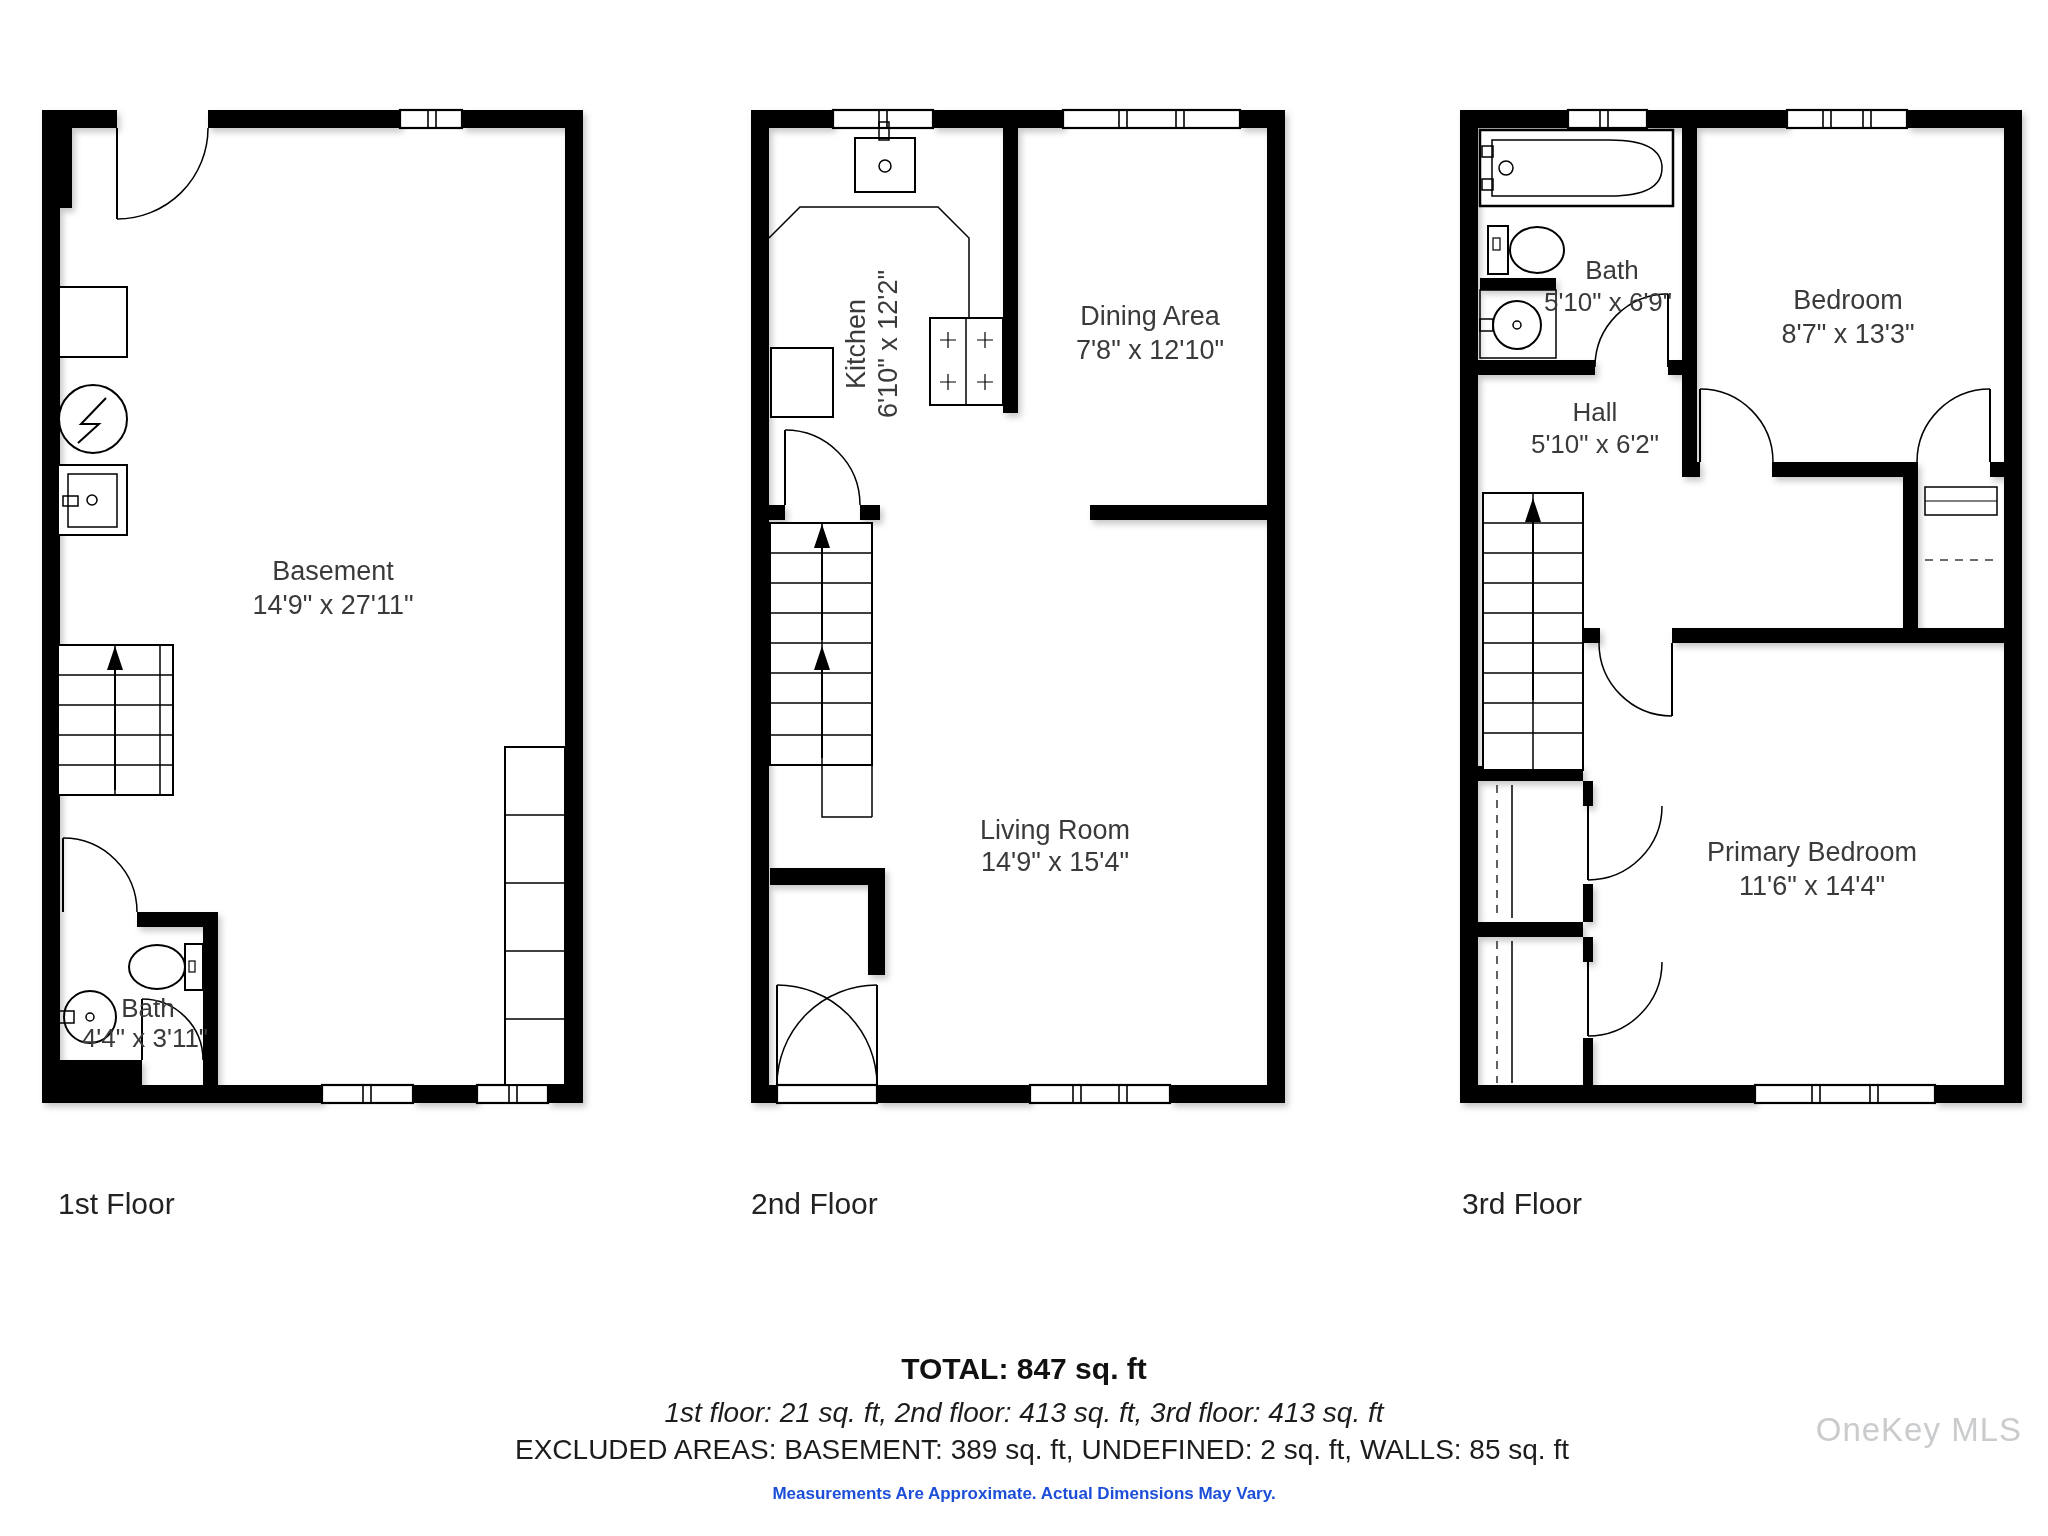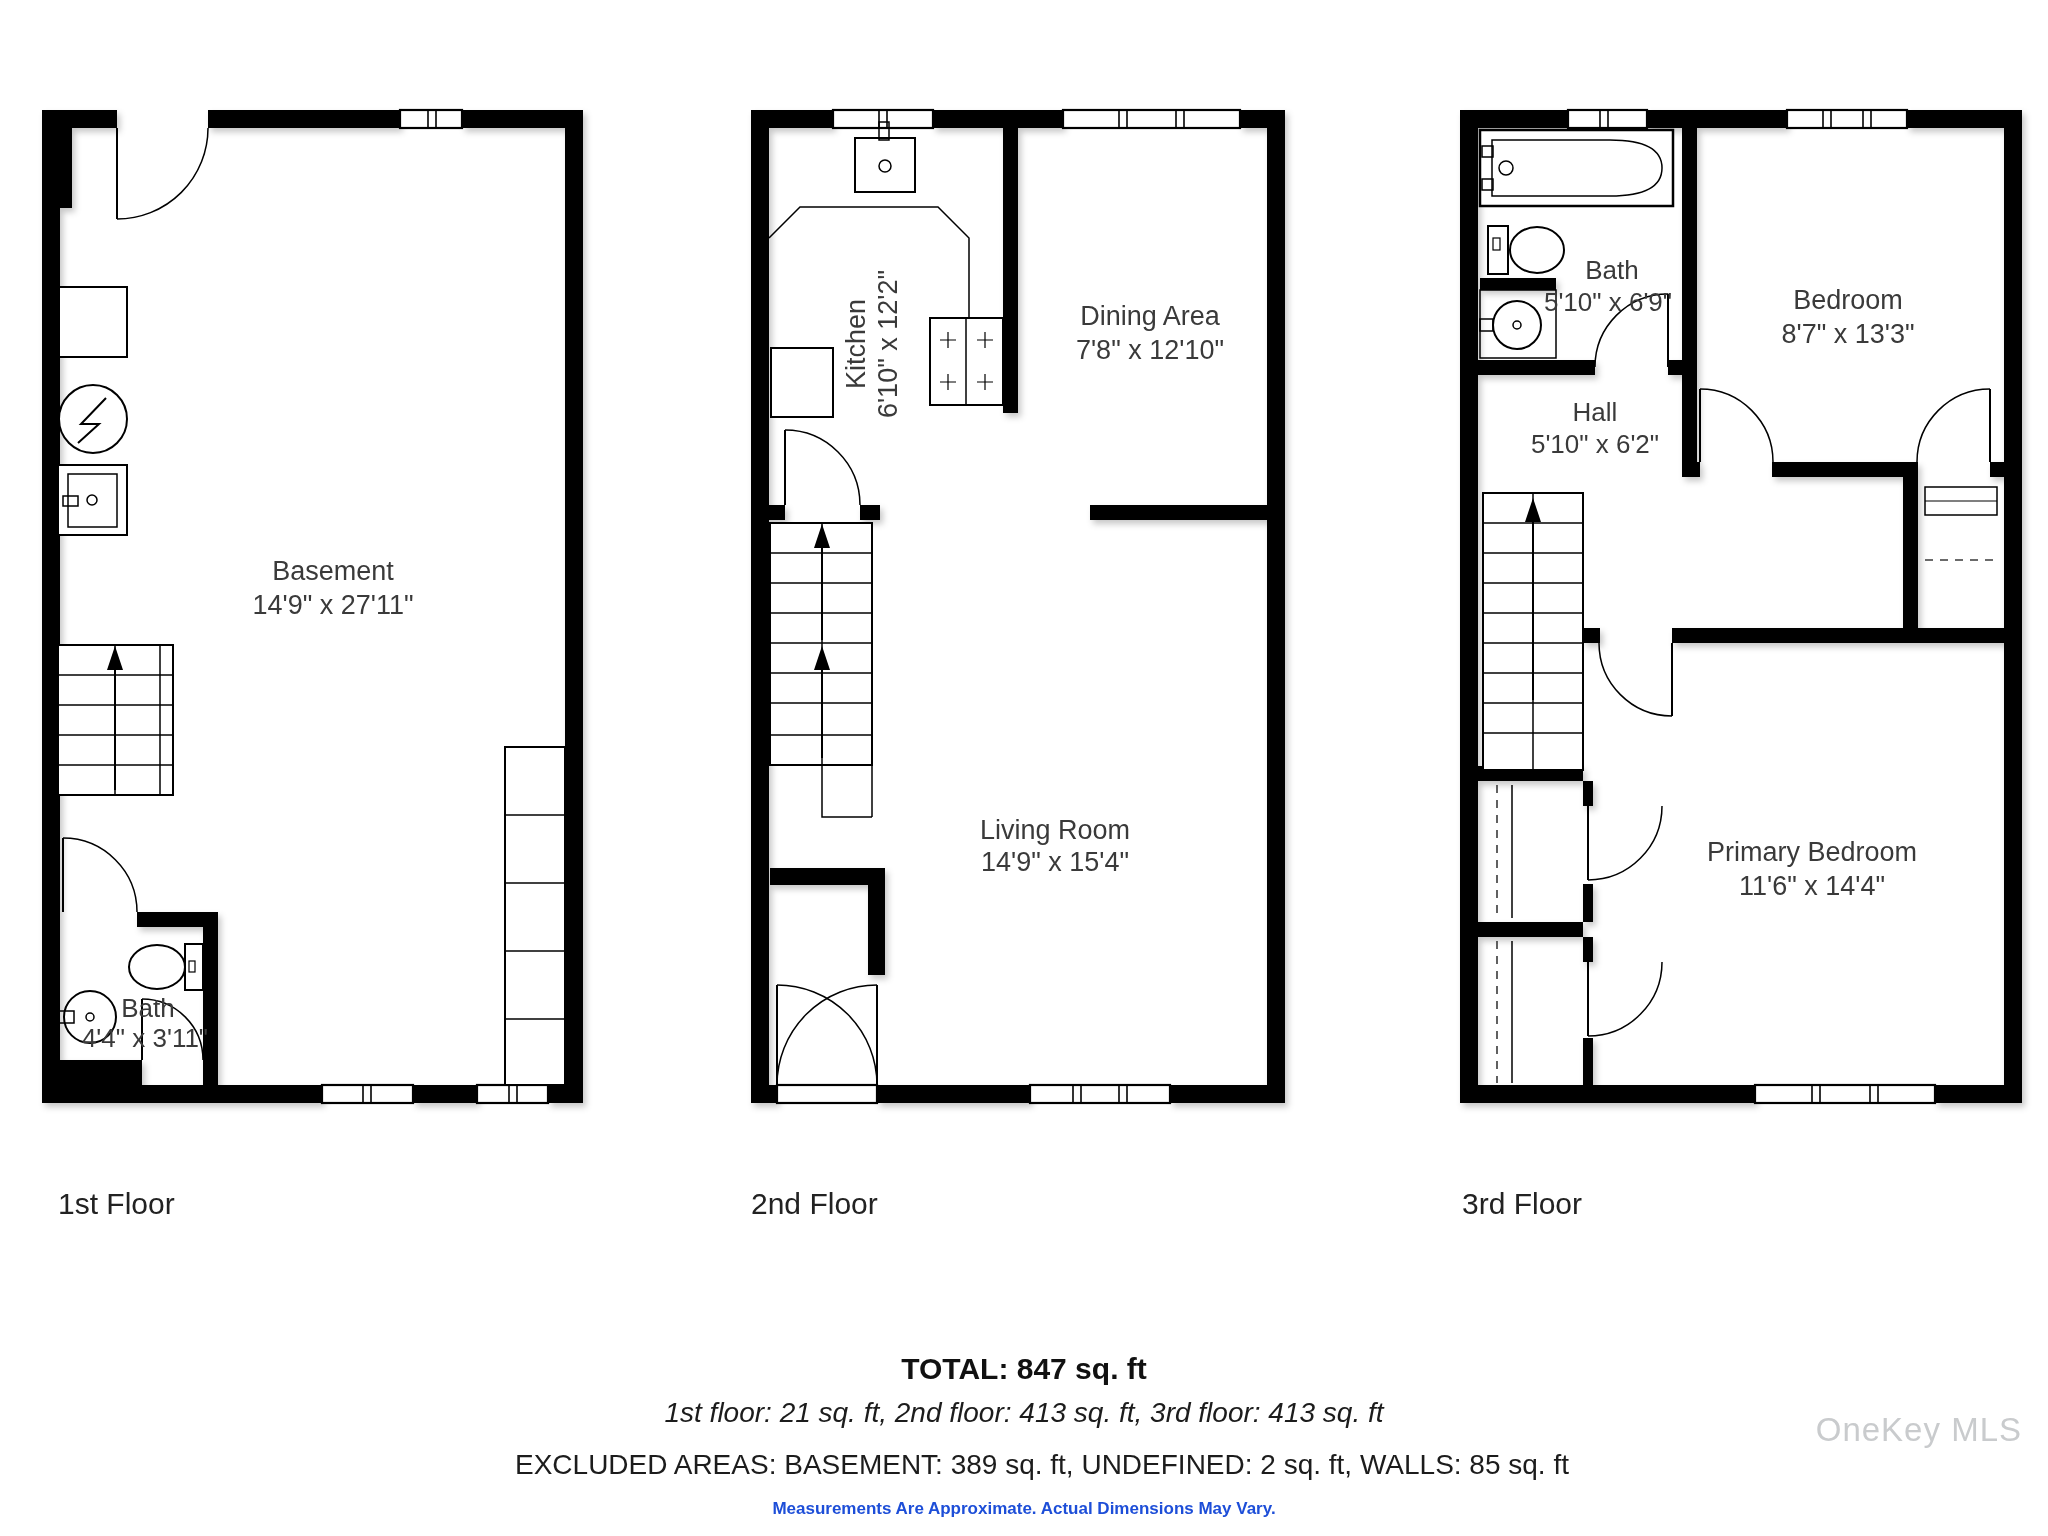--- a/index.html
+++ b/index.html
@@ -15,21 +15,21 @@
   .winframe{fill:#fff;stroke:#000;stroke-width:2.2;}
   .winline{stroke:#000;stroke-width:1.6;}
   .dash{fill:none;stroke:#3a3a3a;stroke-width:1.6;stroke-dasharray:8 7;}
   .arrow{fill:#000;}
   .room{font-size:27px;fill:#3a3a3a;text-anchor:middle;}
   .rooms{font-size:26px;fill:#3a3a3a;text-anchor:middle;}
   .cap{font-size:30px;fill:#222222;text-anchor:start;}
   .footer{position:absolute;left:0;top:1352px;width:2048px;text-align:center;color:#1c1c1c;}
   .footer .l1{font-size:30px;font-weight:bold;color:#111;}
   .footer .l2{font-size:28px;margin-top:11px;font-style:italic;}
-  .footer .l3{font-size:28px;margin-top:20px;padding-left:36px;}
+  .footer .l3{font-size:28px;margin-top:5px;padding-left:36px;}
   .footer .l4{font-size:17px;font-weight:bold;margin-top:18px;color:#1d4ed8;}
   .watermark{position:absolute;right:26px;top:1411px;font-size:33px;color:#c9cbcd;letter-spacing:1px;}
 </style>
 </head>
 <body>
 
 
 
 <svg width="2048" height="1536" viewBox="0 0 2048 1536">
 

